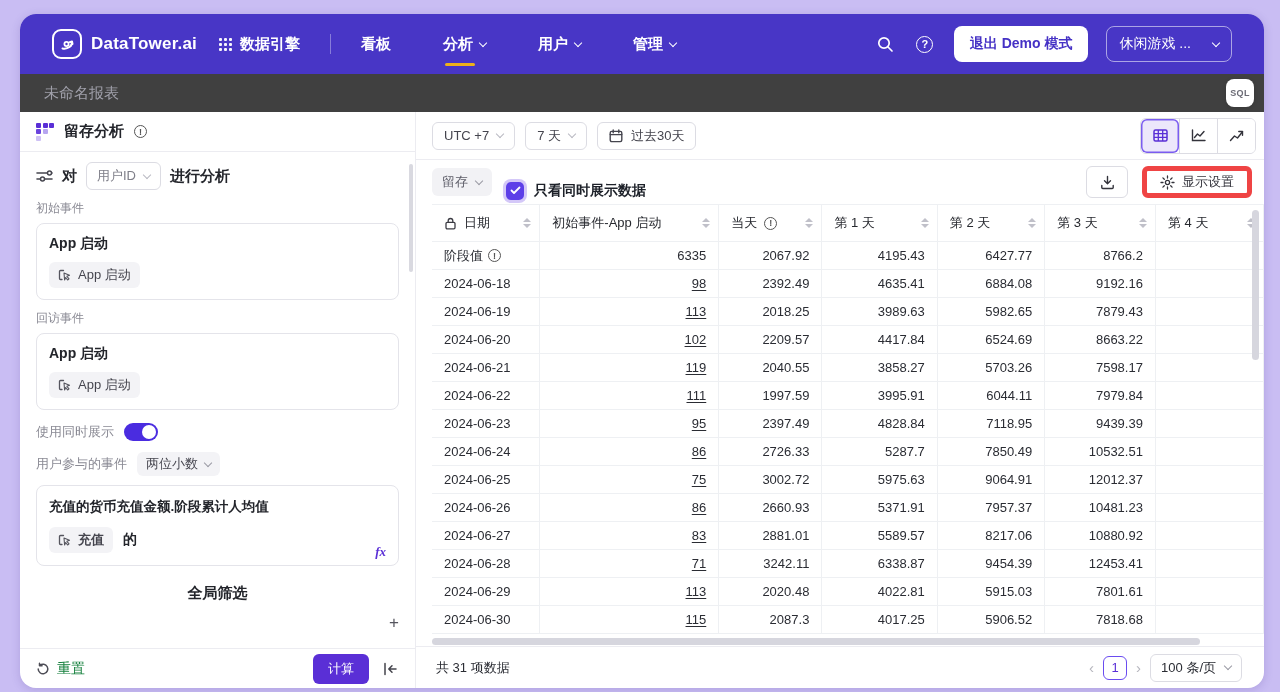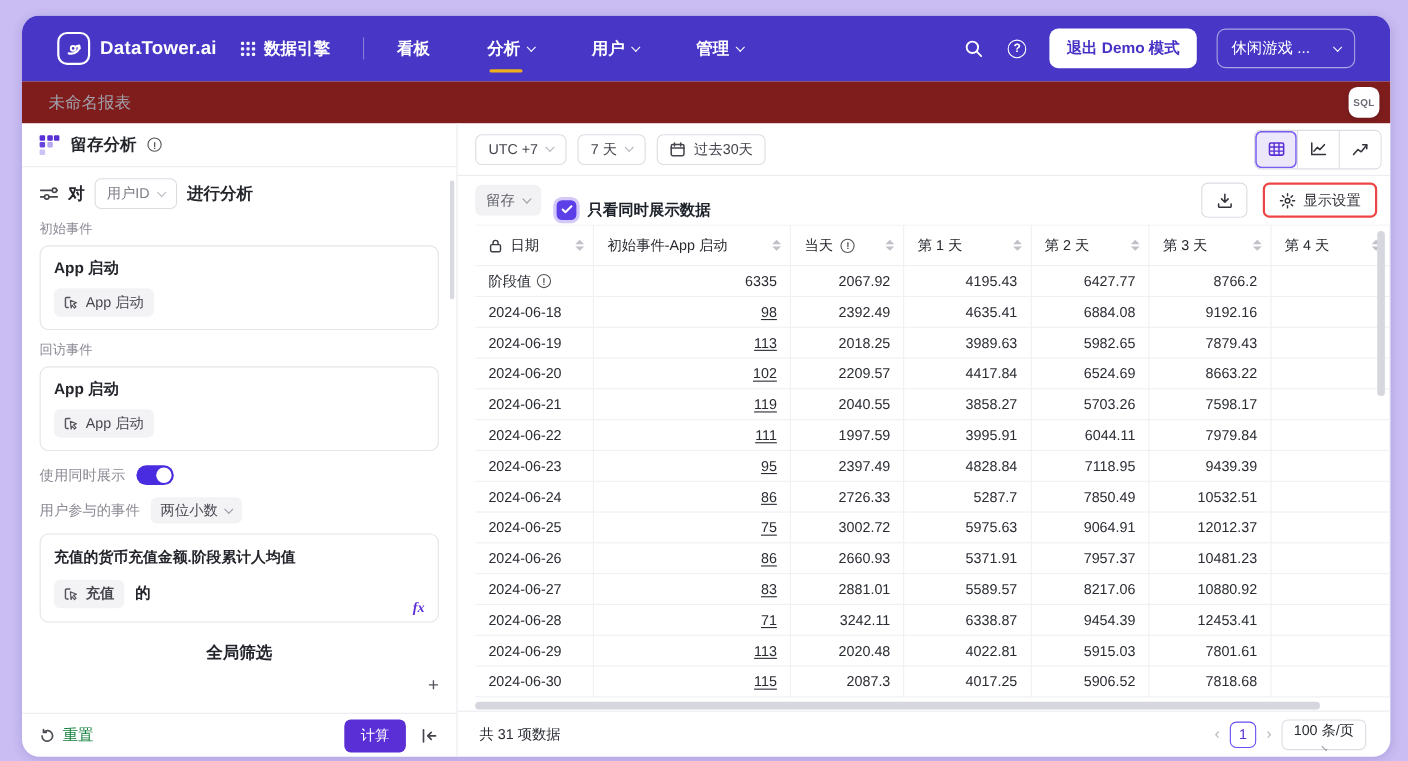--- a/index.html
+++ b/index.html
@@ -23,21 +23,21 @@
   .nav-item{position:relative;display:flex;align-items:center;gap:7px;cursor:pointer;padding:6px 0;}
   .nav-item.active:after{content:"";position:absolute;left:2px;bottom:-6px;width:30px;height:3px;border-radius:2px;background:var(--underline);}
   .chev{display:inline-block;width:6px;height:6px;border-right:1.6px solid currentColor;border-bottom:1.6px solid currentColor;transform:rotate(45deg);margin-top:-3px;}
   .nav-right{margin-left:auto;display:flex;align-items:center;gap:18px;}
   .icon-btn{width:22px;height:22px;display:flex;align-items:center;justify-content:center;cursor:pointer;}
   .help-circle{width:17px;height:17px;border:1.6px solid #fff;border-radius:50%;font-size:11px;font-weight:bold;display:flex;align-items:center;justify-content:center;}
   .exit-demo{height:36px;background:#fff;color:#4531c5;font-size:14px;font-weight:bold;border:none;border-radius:8px;padding:0 16px;cursor:pointer;}
   .project-select{height:36px;border:1px solid rgba(255,255,255,.55);border-radius:8px;display:flex;align-items:center;gap:22px;padding:0 12px;font-size:14px;cursor:pointer;}
 
   
-  .report-bar{height:38px;flex:0 0 38px;background:#7f1d1d;display:flex;align-items:center;padding:0 10px 0 24px;}
+  .report-bar{height:38px;flex:0 0 38px;background:#404040;display:flex;align-items:center;padding:0 10px 0 24px;}
   .report-title{font-size:15px;color:#a0a0aa;}
   .sql-badge{margin-left:auto;width:28px;height:28px;background:#fff;border-radius:8px;box-shadow:0 1px 4px rgba(0,0,0,.14);display:flex;align-items:center;justify-content:center;font-size:9px;font-weight:bold;color:#6b6b75;letter-spacing:.4px;cursor:pointer;}
 
   
   .content{flex:1;display:flex;min-height:0;}
   .sidebar{width:396px;flex:0 0 396px;border-right:1px solid var(--line);display:flex;flex-direction:column;min-height:0;}
   .panel-header{height:40px;flex:0 0 40px;border-bottom:1px solid var(--line);display:flex;align-items:center;gap:10px;padding:0 16px;}
   .ret-icon{display:grid;grid-template-columns:repeat(3,5px);grid-auto-rows:5px;gap:1.5px;}
   .ret-icon i{border-radius:1px;}
   .panel-title{font-size:15px;font-weight:bold;}
@@ -79,21 +79,21 @@
   .view-cell + .view-cell{border-left:1px solid #dcdce3;}
   .view-cell.active{background:#ece7fb;box-shadow:inset 0 0 0 1.5px #7a5cf0;border-radius:6px;}
   .toolbar2{height:44px;flex:0 0 44px;display:flex;align-items:center;gap:14px;padding:0 12px 0 16px;}
   .retention-chip{height:28px;background:var(--chipbg);border-radius:6px;display:flex;align-items:center;gap:8px;padding:0 10px;font-size:13px;color:#5f5f6a;cursor:pointer;}
   .retention-chip .chev{color:#9a9aa4;}
   .cbx-wrap{display:flex;align-items:center;gap:10px;cursor:pointer;margin-top:17px;}
   .cbx{width:18px;height:18px;border-radius:5px;background:#5d3fe8;box-shadow:0 0 0 3px #d4c8f8;display:flex;align-items:center;justify-content:center;}
   .cbx svg{display:block;}
   .cbx-label{font-size:14px;font-weight:bold;color:#1d2129;}
   .dl-btn{margin-left:auto;width:42px;height:32px;border:1px solid #dcdce3;border-radius:6px;background:#fff;display:flex;align-items:center;justify-content:center;cursor:pointer;}
-  .settings-btn{height:32px;border:2px solid #ef4444;border-radius:6px;background:#fff;display:flex;align-items:center;gap:7px;padding:0 13px;font-size:13px;color:#33333b;cursor:pointer;}
+  .settings-btn{height:32px;border:5px solid #ef4444;border-radius:6px;background:#fff;display:flex;align-items:center;gap:7px;padding:0 13px;font-size:13px;color:#33333b;cursor:pointer;}
 
   .table-area{flex:1;min-height:0;overflow:hidden;position:relative;padding-left:16px;}
   table{border-collapse:collapse;table-layout:fixed;}
   th,td{border-right:1px solid var(--tline);border-bottom:1px solid var(--tline);font-size:13px;white-space:nowrap;overflow:hidden;}
   thead th{height:37px;border-top:1px solid var(--tline);font-weight:500;color:#27292f;text-align:left;background:#fff;}
   .th-inner{display:flex;align-items:center;gap:7px;padding:0 8px 0 12px;}
   .flex-sp{flex:1;}
   .sort{display:inline-flex;flex-direction:column;gap:2px;cursor:pointer;}
   .sort i{width:0;height:0;border-left:4px solid transparent;border-right:4px solid transparent;}
   .sort .up{border-bottom:4px solid #c0c0c9;}
@@ -103,21 +103,21 @@
   td .lnk{text-decoration:underline;text-underline-offset:2px;cursor:pointer;}
   .date-cell{display:flex;align-items:center;gap:5px;}
   .vscroll{position:absolute;right:5px;top:6px;width:7px;height:150px;border-radius:4px;background:#d6d6de;}
   .hscroll{position:absolute;left:16px;bottom:1px;height:7px;width:768px;border-radius:4px;background:#d6d6de;}
 
   .main-footer{height:42px;flex:0 0 42px;border-top:1px solid var(--line);display:flex;align-items:center;padding:0 22px 0 20px;}
   .total-text{font-size:13px;color:#2a2c33;}
   .pager{margin-left:auto;display:flex;align-items:center;gap:9px;}
   .pg-arrow{color:#b5b5bd;font-size:15px;cursor:pointer;line-height:1;}
   .pg-num{width:24px;height:24px;border:1px solid #6a4cf0;border-radius:6px;color:var(--accent);font-size:13px;display:flex;align-items:center;justify-content:center;cursor:pointer;}
-  .pg-size{height:28px;border:1px solid #dcdce3;border-radius:6px;display:flex;align-items:center;gap:9px;padding:0 10px;font-size:13px;color:#2a2c33;cursor:pointer;flex-direction:column;}
+  .pg-size{height:28px;border:1px solid #dcdce3;border-radius:6px;display:flex;align-items:center;gap:9px;padding:0 10px;font-size:13px;color:#2a2c33;cursor:pointer;}
   .pg-size .chev{color:#9a9aa4;}
 </style>
 </head>
 <body>
 
 <div class="window">
 
   <div class="navbar">
     <span class="logo-box">
       <svg width="17" height="17" viewBox="0 0 17 17" fill="none">

